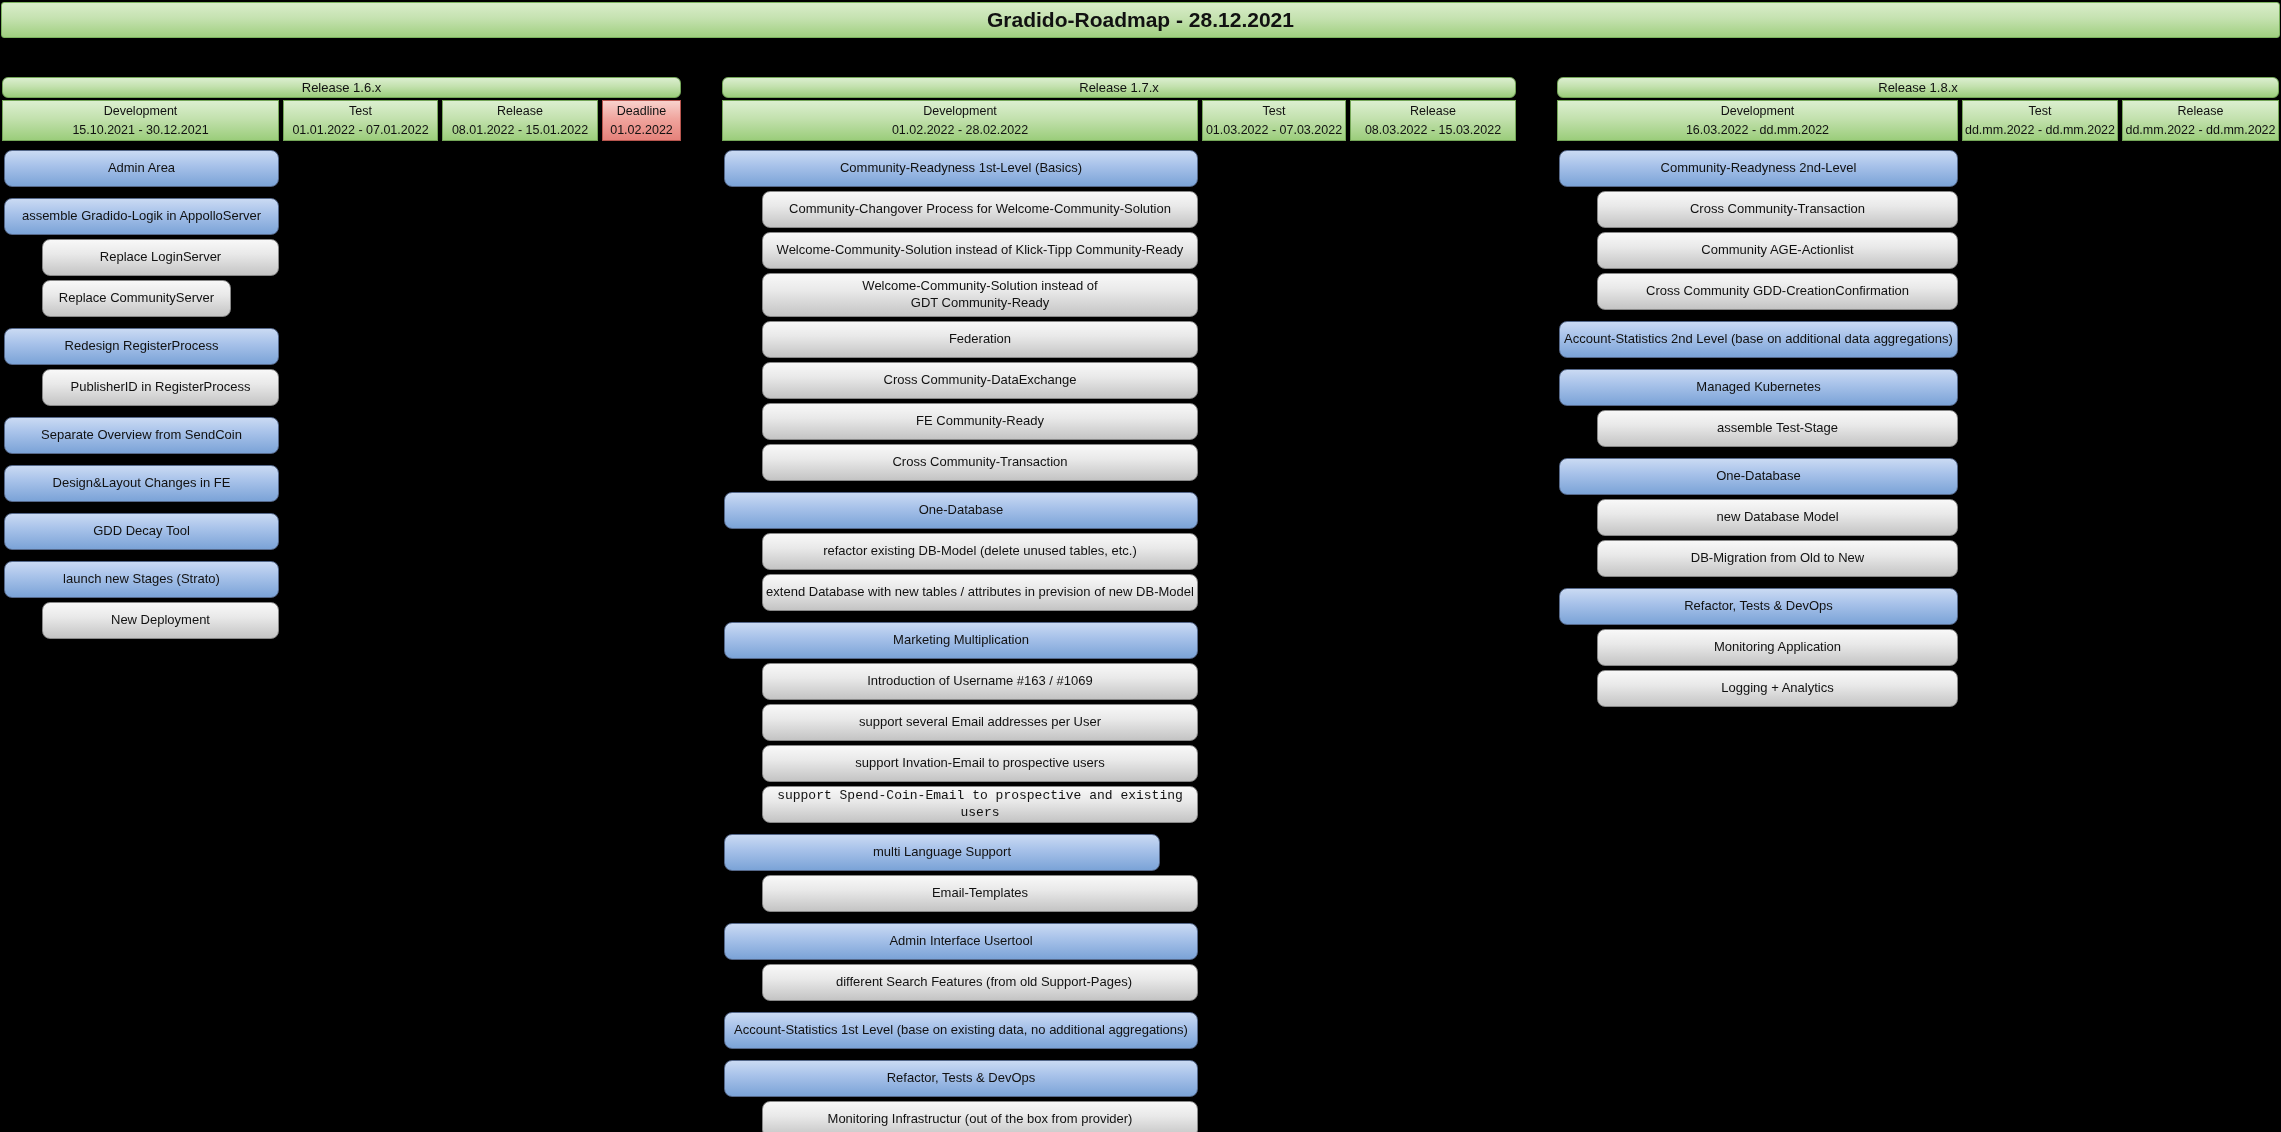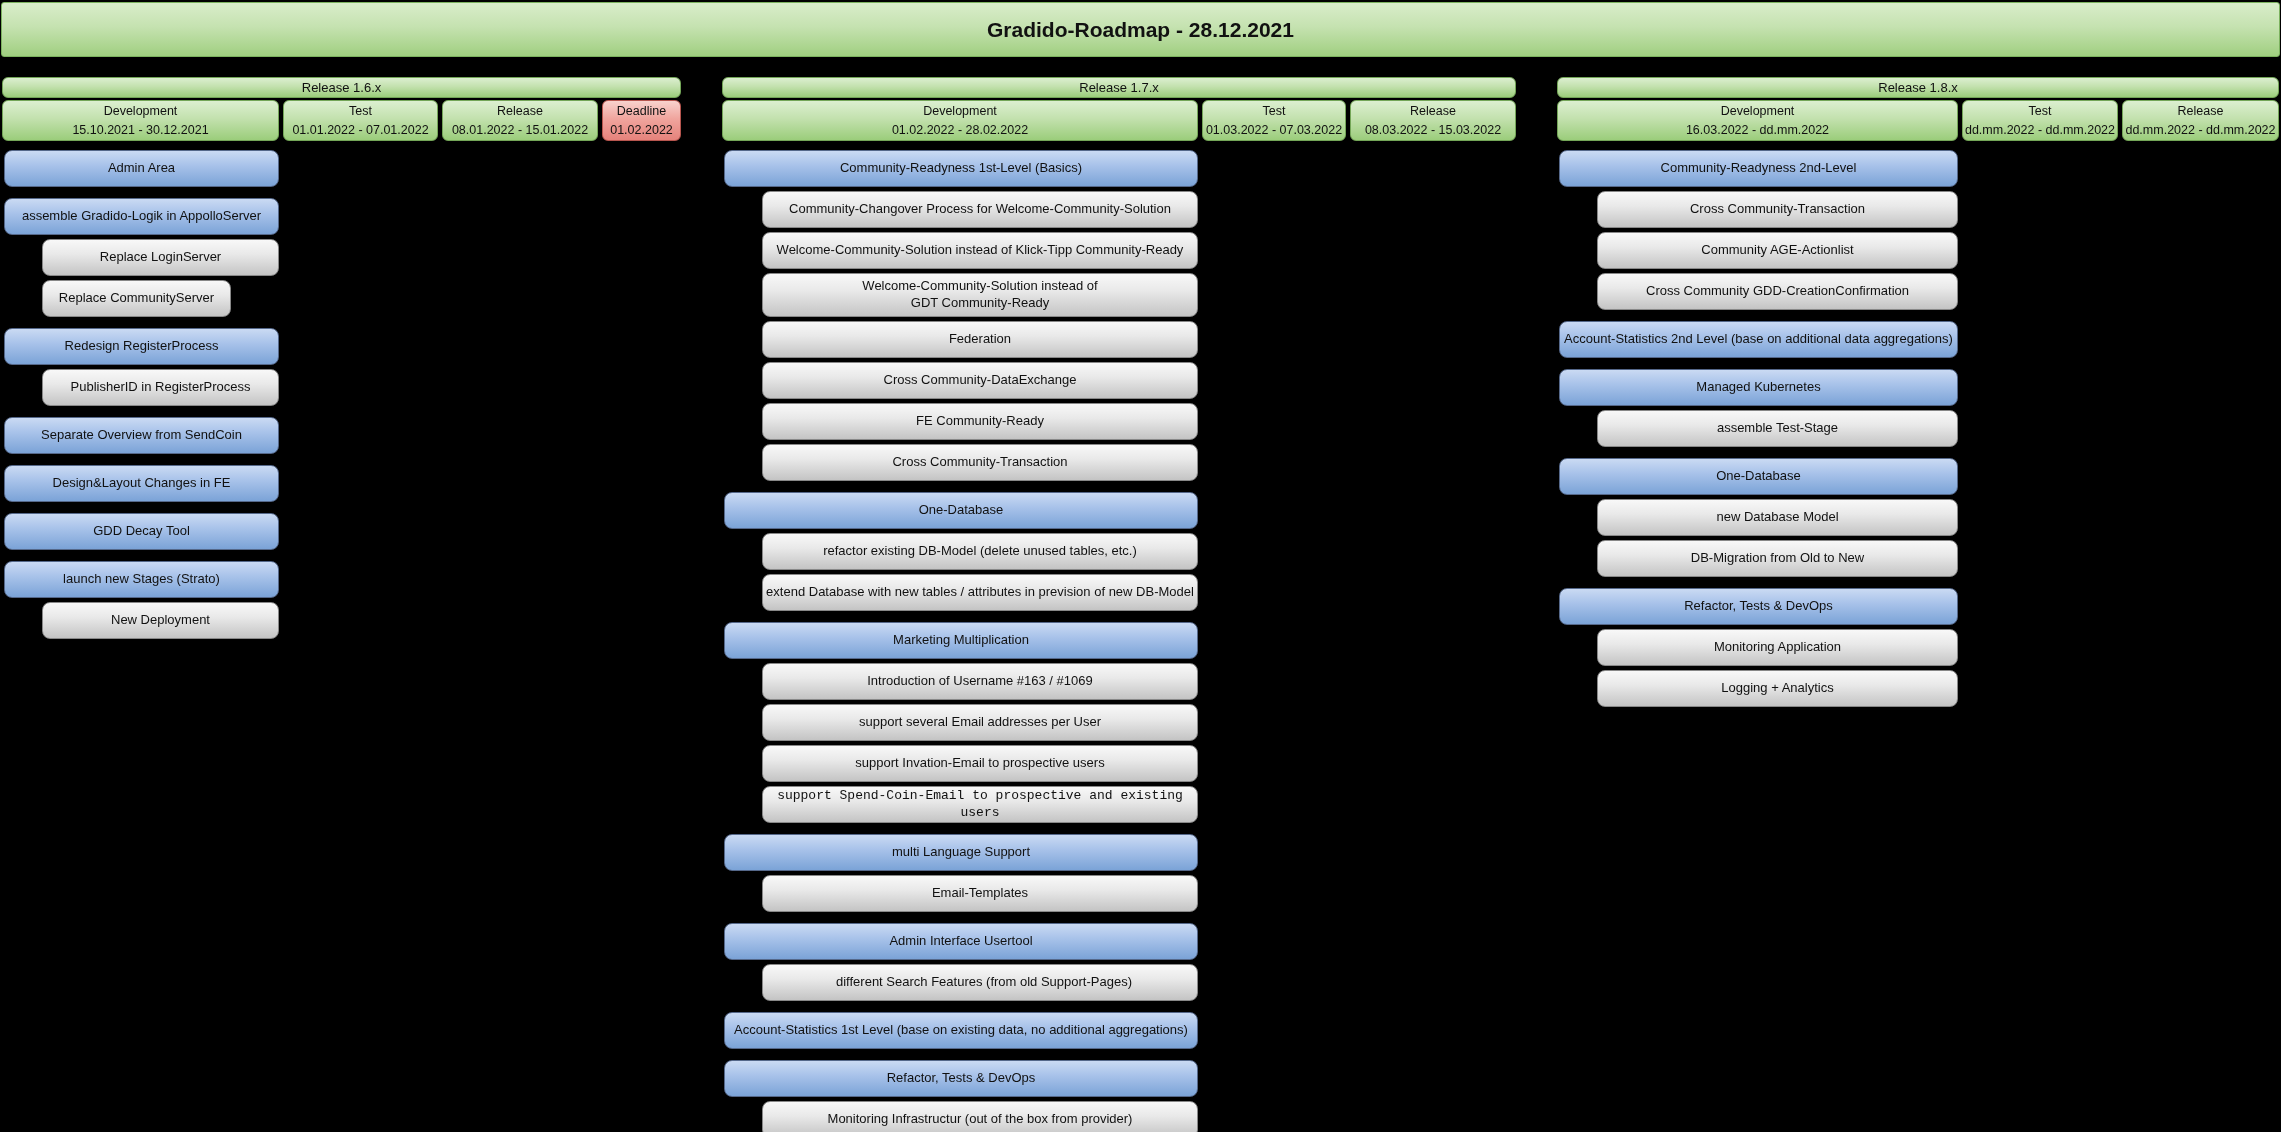--- a/index.html
+++ b/index.html
@@ -25,27 +25,27 @@
   }
   .blue {
     background:linear-gradient(180deg,#cadaf3 0%,#a9c3ea 40%,#7ba3d7 100%);
     border:1px solid #55688a;
   }
   .gray {
     background:linear-gradient(180deg,#f8f8f8 0%,#e9e9e9 40%,#c4c4c4 100%);
     border:1px solid #888;
   }
   .title-bar {
-    left:1px; top:2px; width:2279px; height:55px;
+    left:1px; top:2px; width:2279px; height:36px;
     font-size:21px; font-weight:bold; border-radius:3px;
     background:linear-gradient(180deg,#d9edca 0%,#c5e2b0 45%,#a0cf80 100%);
     border:1px solid #7cb25f;
   }
   .release-bar { top:77px; height:21px; font-size:13px; border-radius:6px; }
-  .phase-box  { top:100px; height:41px; font-size:12.5px; line-height:1.45; border-radius:6px; }
+  .phase-box  { top:100px; height:41px; font-size:12.5px; line-height:1.45; border-radius:0; }
   .task { font-size:13px; line-height:1.3; }
 </style>
 </head>
 <body>
 
 <div id="stage">
   <div class="box title-bar">Gradido-Roadmap - 28.12.2021</div>
   <div id="columns">
       <div class="">
         <div class="box release-bar green" style="left: 2px; width: 679px;">Release 1.6.x</div>
@@ -80,21 +80,21 @@
         <div class="box task gray" style="left: 762px; top: 403px; width: 436px; height: 37px;">FE Community-Ready</div>
         <div class="box task gray" style="left: 762px; top: 444px; width: 436px; height: 37px;">Cross Community-Transaction</div>
         <div class="box task blue" style="left: 724px; top: 492px; width: 474px; height: 37px;">One-Database</div>
         <div class="box task gray" style="left: 762px; top: 533px; width: 436px; height: 37px;">refactor existing DB-Model (delete unused tables, etc.)</div>
         <div class="box task gray" style="left: 762px; top: 574px; width: 436px; height: 37px;">extend Database with new tables / attributes in prevision of new DB-Model</div>
         <div class="box task blue" style="left: 724px; top: 622px; width: 474px; height: 37px;">Marketing Multiplication</div>
         <div class="box task gray" style="left: 762px; top: 663px; width: 436px; height: 37px;">Introduction of Username #163 / #1069</div>
         <div class="box task gray" style="left: 762px; top: 704px; width: 436px; height: 37px;">support several Email addresses per User</div>
         <div class="box task gray" style="left: 762px; top: 745px; width: 436px; height: 37px;">support Invation-Email to prospective users</div>
         <div class="box task gray" style="left: 762px; top: 786px; width: 436px; height: 37px; font-family: Liberation Mono, monospace;">support Spend-Coin-Email to prospective and existing users</div>
-        <div class="box task blue" style="left: 724px; top: 834px; width: 474px; height: 37px;">multi Language Support</div>
+        <div class="box task blue" style="left: 724px; top: 834px; width: 436px; height: 37px;">multi Language Support</div>
         <div class="box task gray" style="left: 762px; top: 875px; width: 436px; height: 37px;">Email-Templates</div>
         <div class="box task blue" style="left: 724px; top: 923px; width: 474px; height: 37px;">Admin Interface Usertool</div>
         <div class="box task gray" style="left: 762px; top: 964px; width: 436px; height: 37px; padding-left: 8px;">different Search Features (from old Support-Pages)</div>
         <div class="box task blue" style="left: 724px; top: 1012px; width: 474px; height: 37px;">Account-Statistics 1st Level (base on existing data, no additional aggregations)</div>
         <div class="box task blue" style="left: 724px; top: 1060px; width: 474px; height: 37px;">Refactor, Tests &amp; DevOps</div>
         <div class="box task gray" style="left: 762px; top: 1101px; width: 436px; height: 37px;">Monitoring Infrastructur (out of the box from provider)</div>
       </div>
       <div class="">
         <div class="box release-bar green" style="left: 1557px; width: 722px;">Release 1.8.x</div>
         <div class="box phase-box green" style="left: 1557px; width: 401px;"><div class="">Development</div><div class="">16.03.2022 - dd.mm.2022</div></div>

